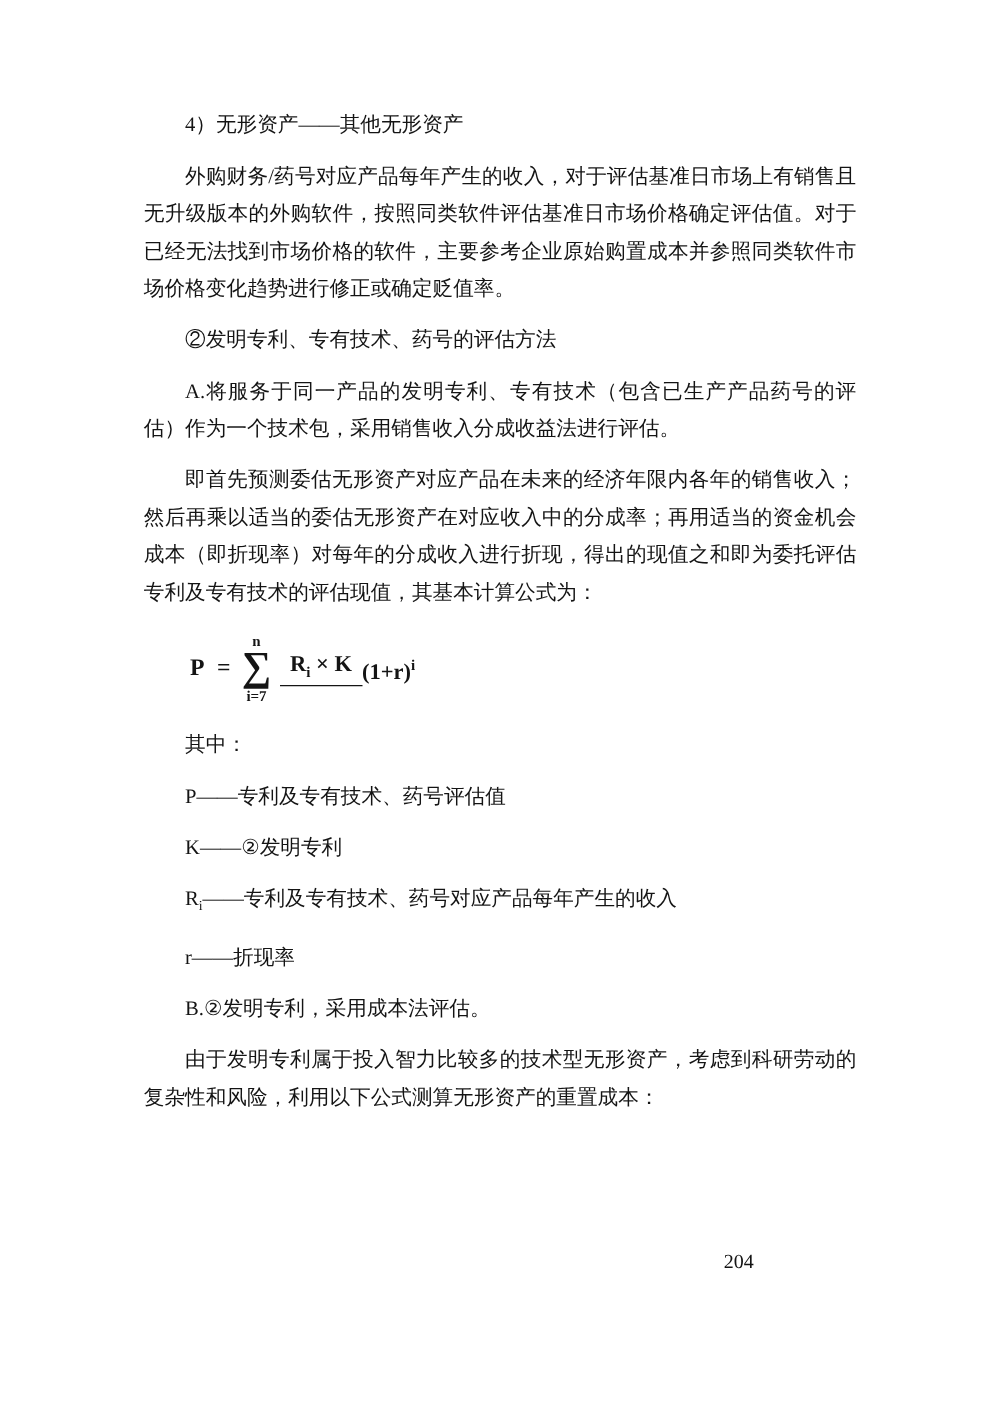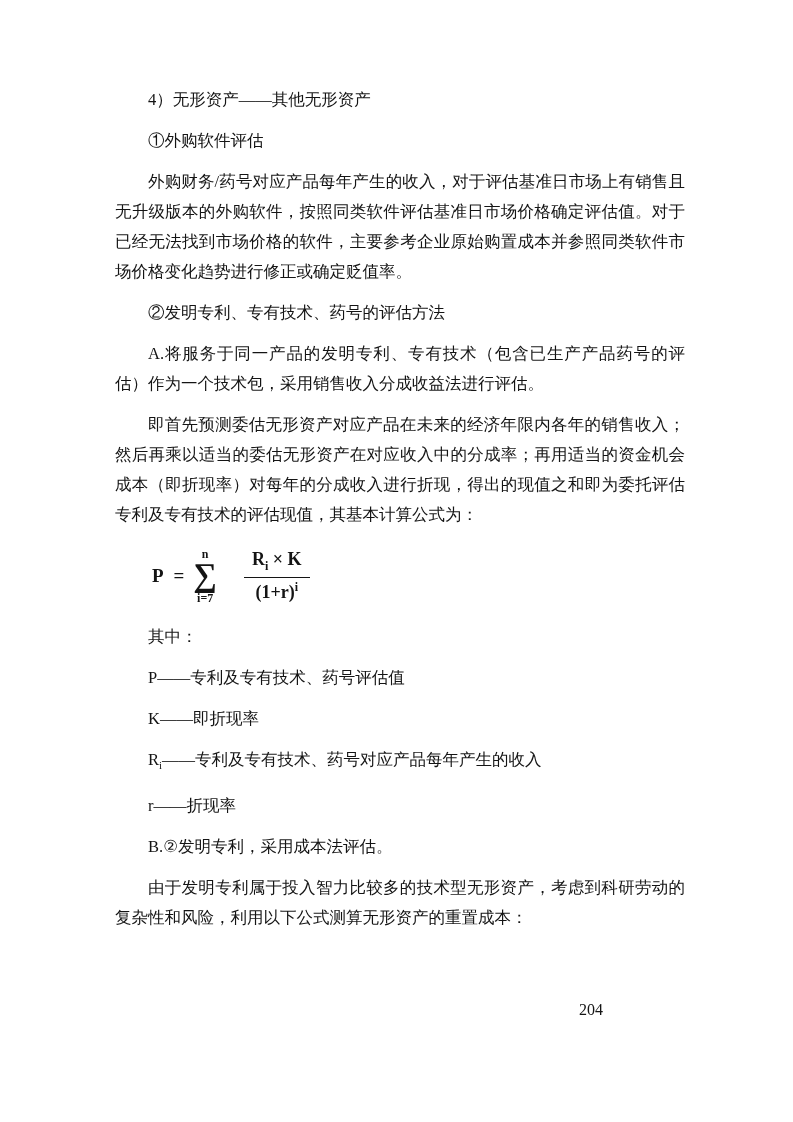--- a/index.html
+++ b/index.html
@@ -44,23 +44,22 @@
     flex-direction: column;
     align-items: center;
     line-height: 1;
     margin-right: 7px;
   }
   .f-sum-top { font-size: 12px; line-height: 1; }
   .f-sum-sym { font-size: 33px; line-height: 0.95; }
   .f-sum-bottom { font-size: 12px; line-height: 1; }
   .f-frac {
     display: inline-flex;
-    flex-direction: column;
+    flex-direction: row;
     align-items: center;
-    margin-left: 20px;
   }
   .f-num {
     padding: 0 8px 3px;
     border-bottom: 1.6px solid #141414;
     font-size: 18px;
     line-height: 1.15;
     white-space: nowrap;
   }
   .f-den {
     padding-top: 3px;
@@ -80,21 +79,20 @@
   }
 </style>
 </head>
 <body>
 
 <div class="page">
   <div class="content">
 
     <p>4）无形资产——其他无形资产</p>
 
-    <p>①外购软件评估</p>
 
     <p class="para">外购财务/药号对应产品每年产生的收入，对于评估基准日市场上有销售且无升级版本的外购软件，按照同类软件评估基准日市场价格确定评估值。对于已经无法找到市场价格的软件，主要参考企业原始购置成本并参照同类软件市场价格变化趋势进行修正或确定贬值率。</p>
 
     <p>②发明专利、专有技术、药号的评估方法</p>
 
     <p class="para">A.将服务于同一产品的发明专利、专有技术（包含已生产产品药号的评估）作为一个技术包，采用销售收入分成收益法进行评估。</p>
 
     <p class="para">即首先预测委估无形资产对应产品在未来的经济年限内各年的销售收入；然后再乘以适当的委估无形资产在对应收入中的分成率；再用适当的资金机会成本（即折现率）对每年的分成收入进行折现，得出的现值之和即为委托评估专利及专有技术的评估现值，其基本计算公式为：</p>
 
     <div class="formula">
@@ -108,21 +106,21 @@
       <span class="f-frac">
         <span class="f-num"><span>R</span><sub>i</sub> <span>×</span> <span>K</span></span>
         <span class="f-den"><span>(1+r)</span><sup>i</sup></span>
       </span>
     </div>
 
     <p>其中：</p>
 
     <p>P——专利及专有技术、药号评估值</p>
 
-    <p>K——即折现率</p>
+    <p>K——②发明专利</p>
 
     <p><span>R</span><sub class="def-sub">i</sub><span>——专利及专有技术、药号对应产品每年产生的收入</span></p>
 
 
     <p>r——折现率</p>
 
     <p>B.②发明专利，采用成本法评估。</p>
 
     <p class="para">由于发明专利属于投入智力比较多的技术型无形资产，考虑到科研劳动的复杂性和风险，利用以下公式测算无形资产的重置成本：</p>
 

